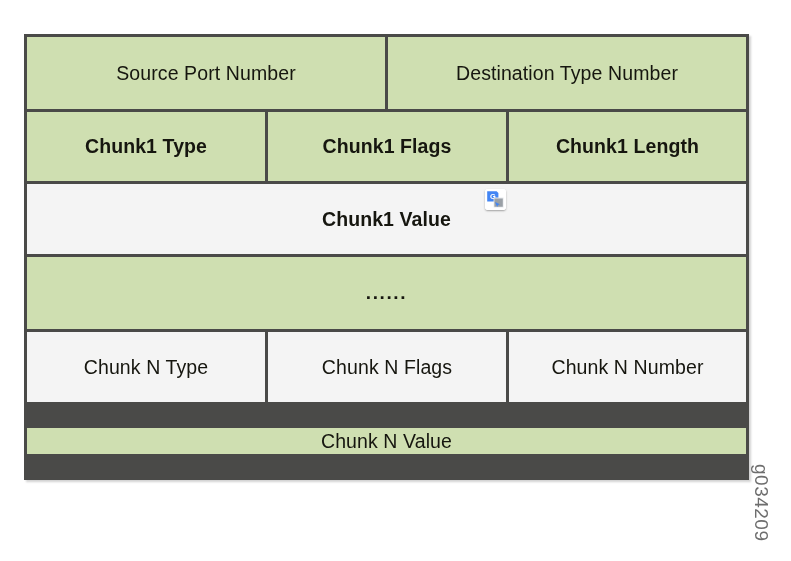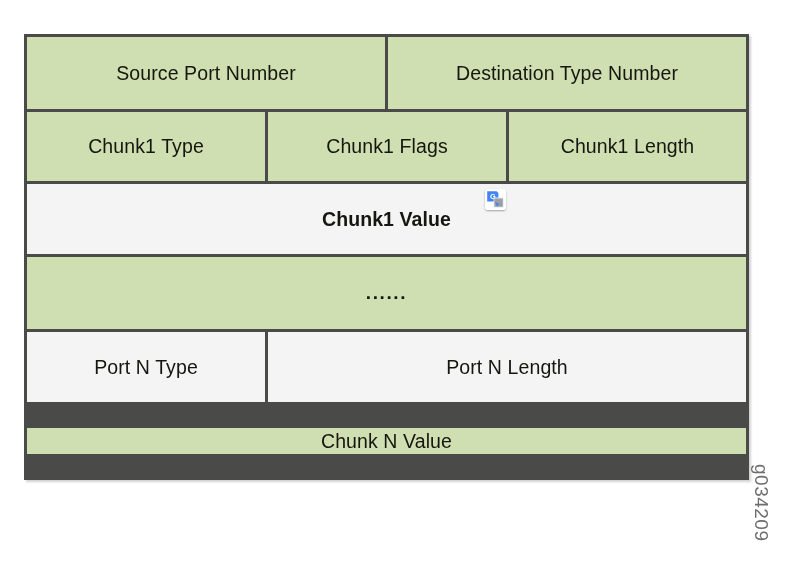--- a/index.html
+++ b/index.html
@@ -60,21 +60,21 @@
     position: relative;
     white-space: nowrap;
   }
 
   .pf-cell.green { background: #cfdfb1; }
   .pf-cell.white { background: #f4f4f4; }
 
   
   .h-a { height: 72px; }   
   .h-b { height: 75px; }   
-  .h-c { height: 69px; }   
+  .h-c { height: 69px; font-weight: bold; }   
   .h-d { height: 70px; font-weight: bold; }   
   .h-e { height: 72px; }   
   .h-f { height: 70px; }   
   .h-g { height: 72px; align-items: center; }   
 
   
   .c-half-l   { width: 358px; }
   .c-half-r   { flex: 1 1 auto; }
   .c-full     { flex: 1 1 auto; }
   .c-third-1  { width: 238px; }
@@ -144,22 +144,23 @@
 
     <div class="pf-row h-d">
       <div class="pf-cell white c-full">Chunk1 Value</div>
     </div>
 
     <div class="pf-row h-e">
       <div class="pf-cell green c-full dots">......</div>
     </div>
 
     <div class="pf-row h-f">
-      <div class="pf-cell white c-third-1">Port N Type</div>
-      <div class="pf-cell white c-third-3">Port N Length</div>
+      <div class="pf-cell white c-third-1">Chunk N Type</div>
+      <div class="pf-cell white c-third-2">Chunk N Flags</div>
+      <div class="pf-cell white c-third-3">Chunk N Number</div>
     </div>
 
     <div class="pf-row h-g">
       <div class="pf-cell green c-full">Chunk N Value</div>
     </div>
 
   </div>
 
   <div id="gtranslate-badge" title="Google Translate">
     <svg width="21" height="21" viewBox="0 0 21 21" xmlns="http://www.w3.org/2000/svg">

